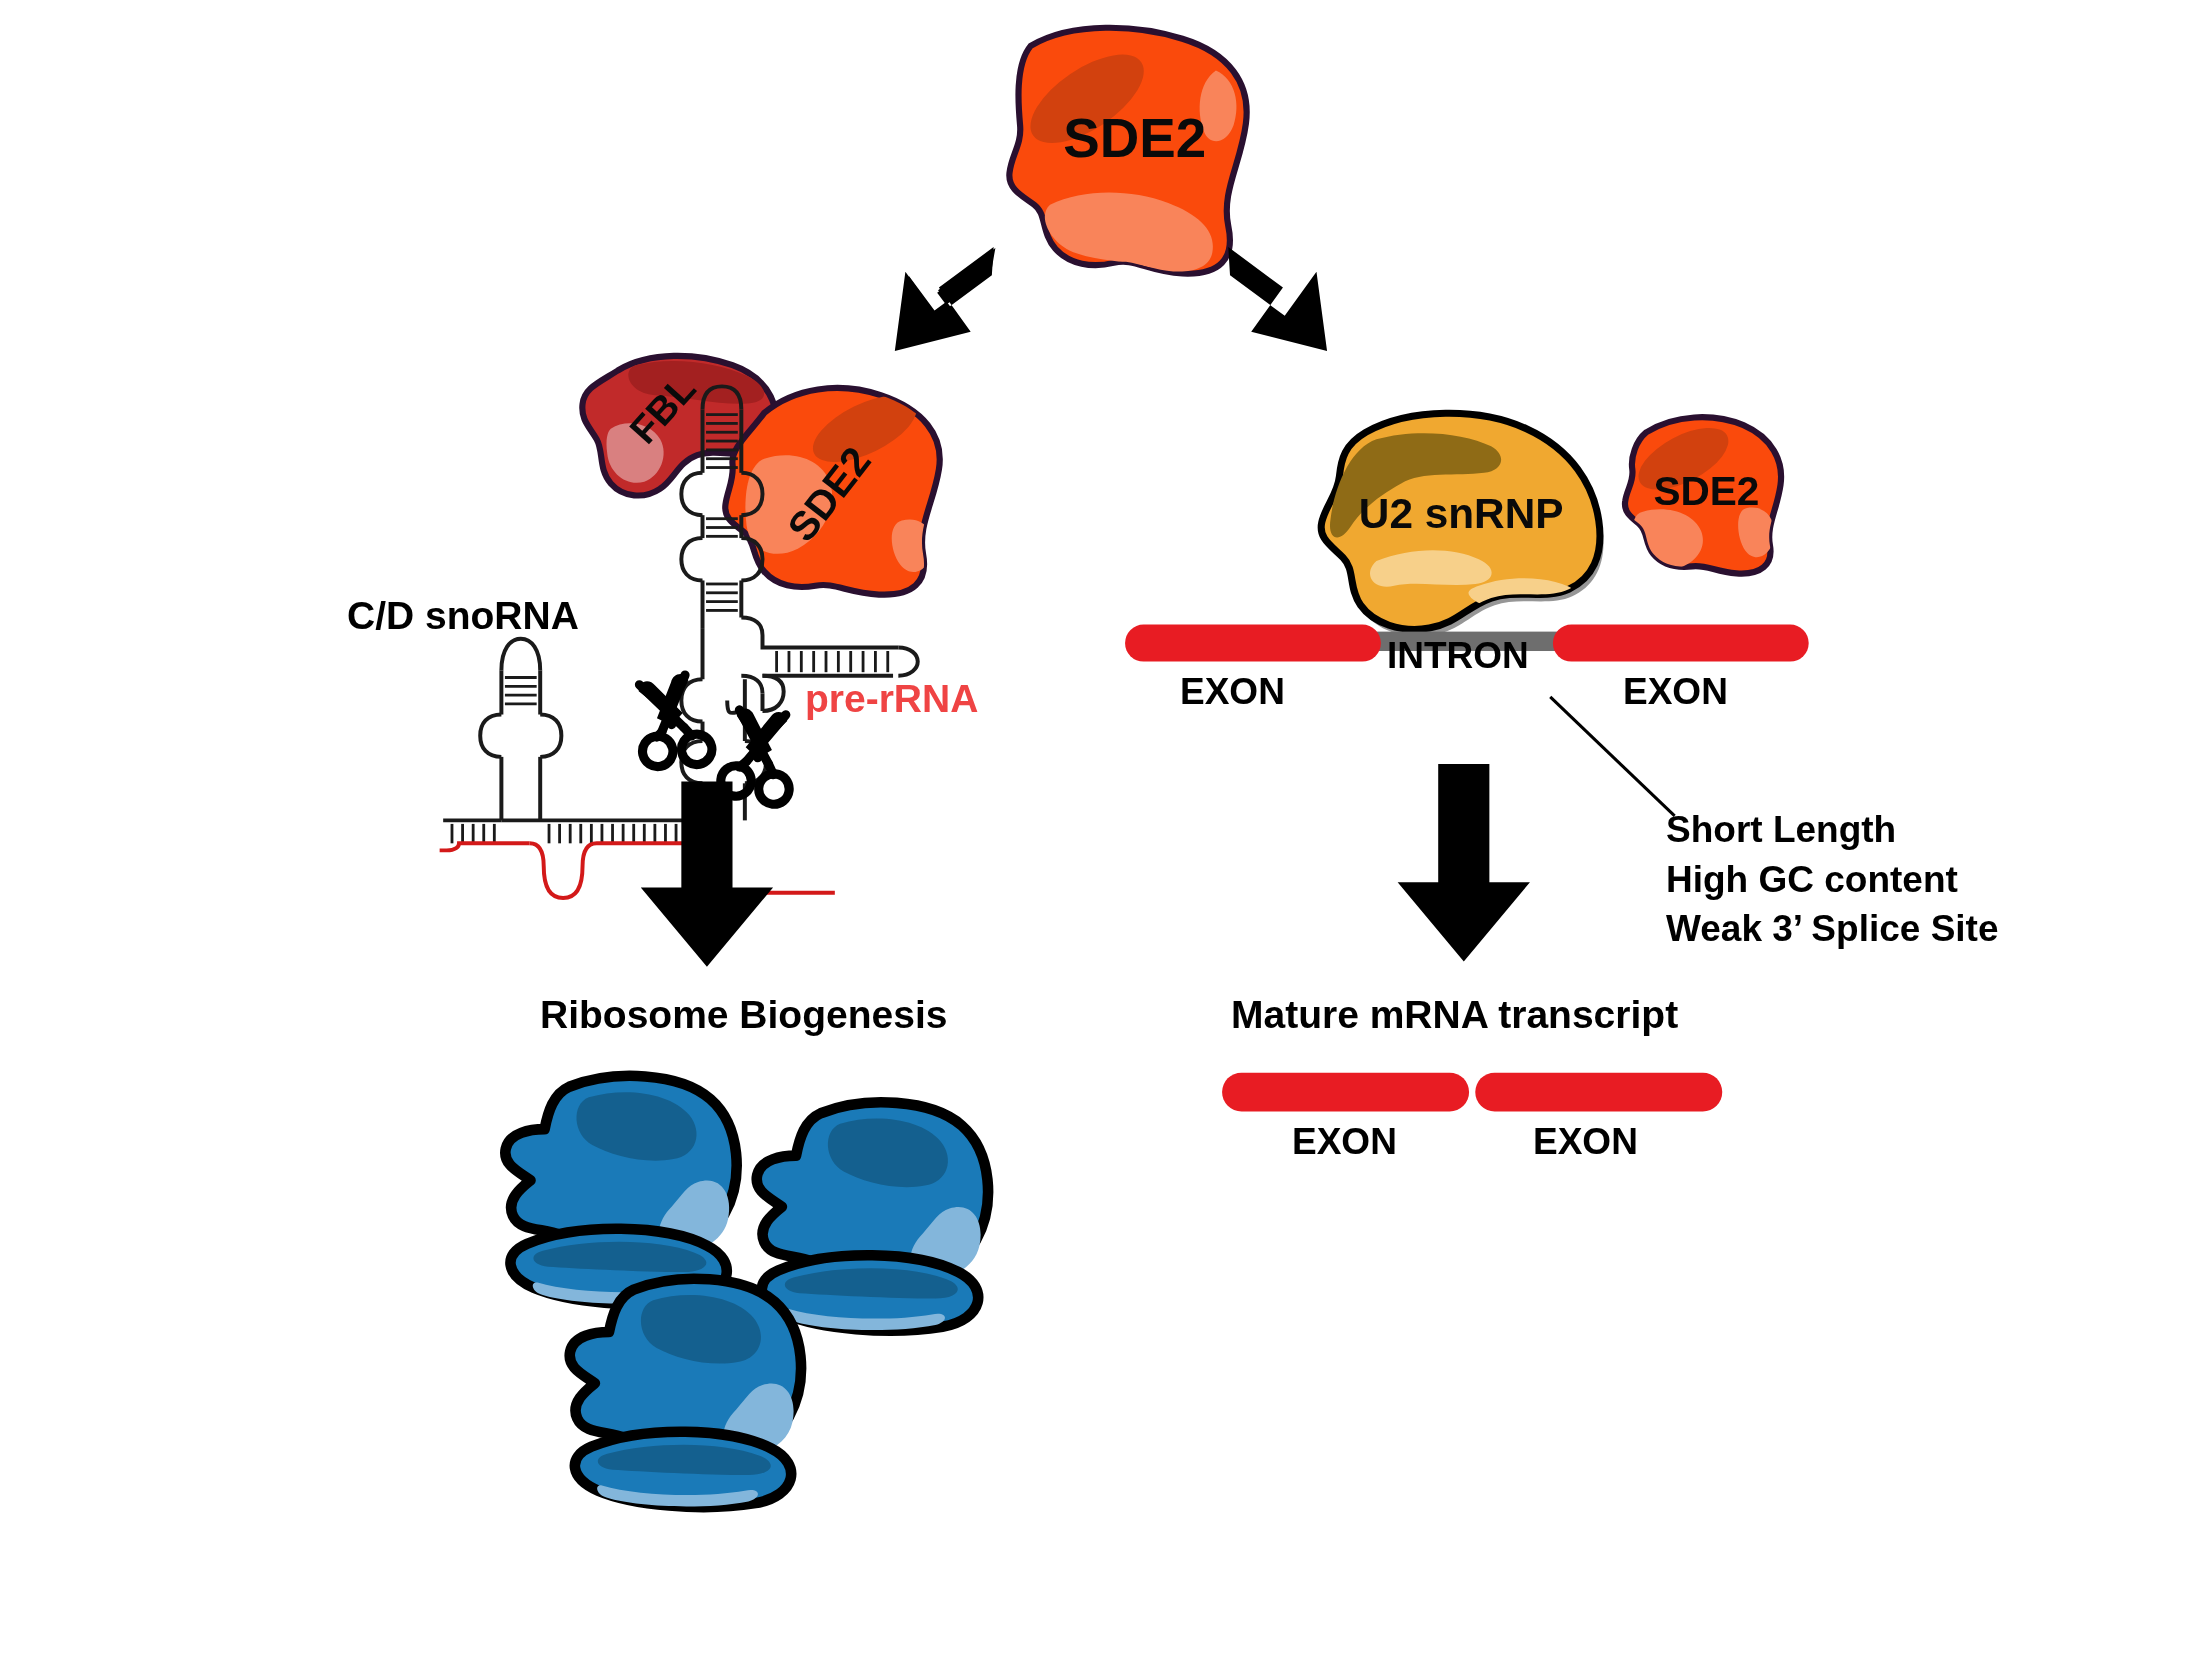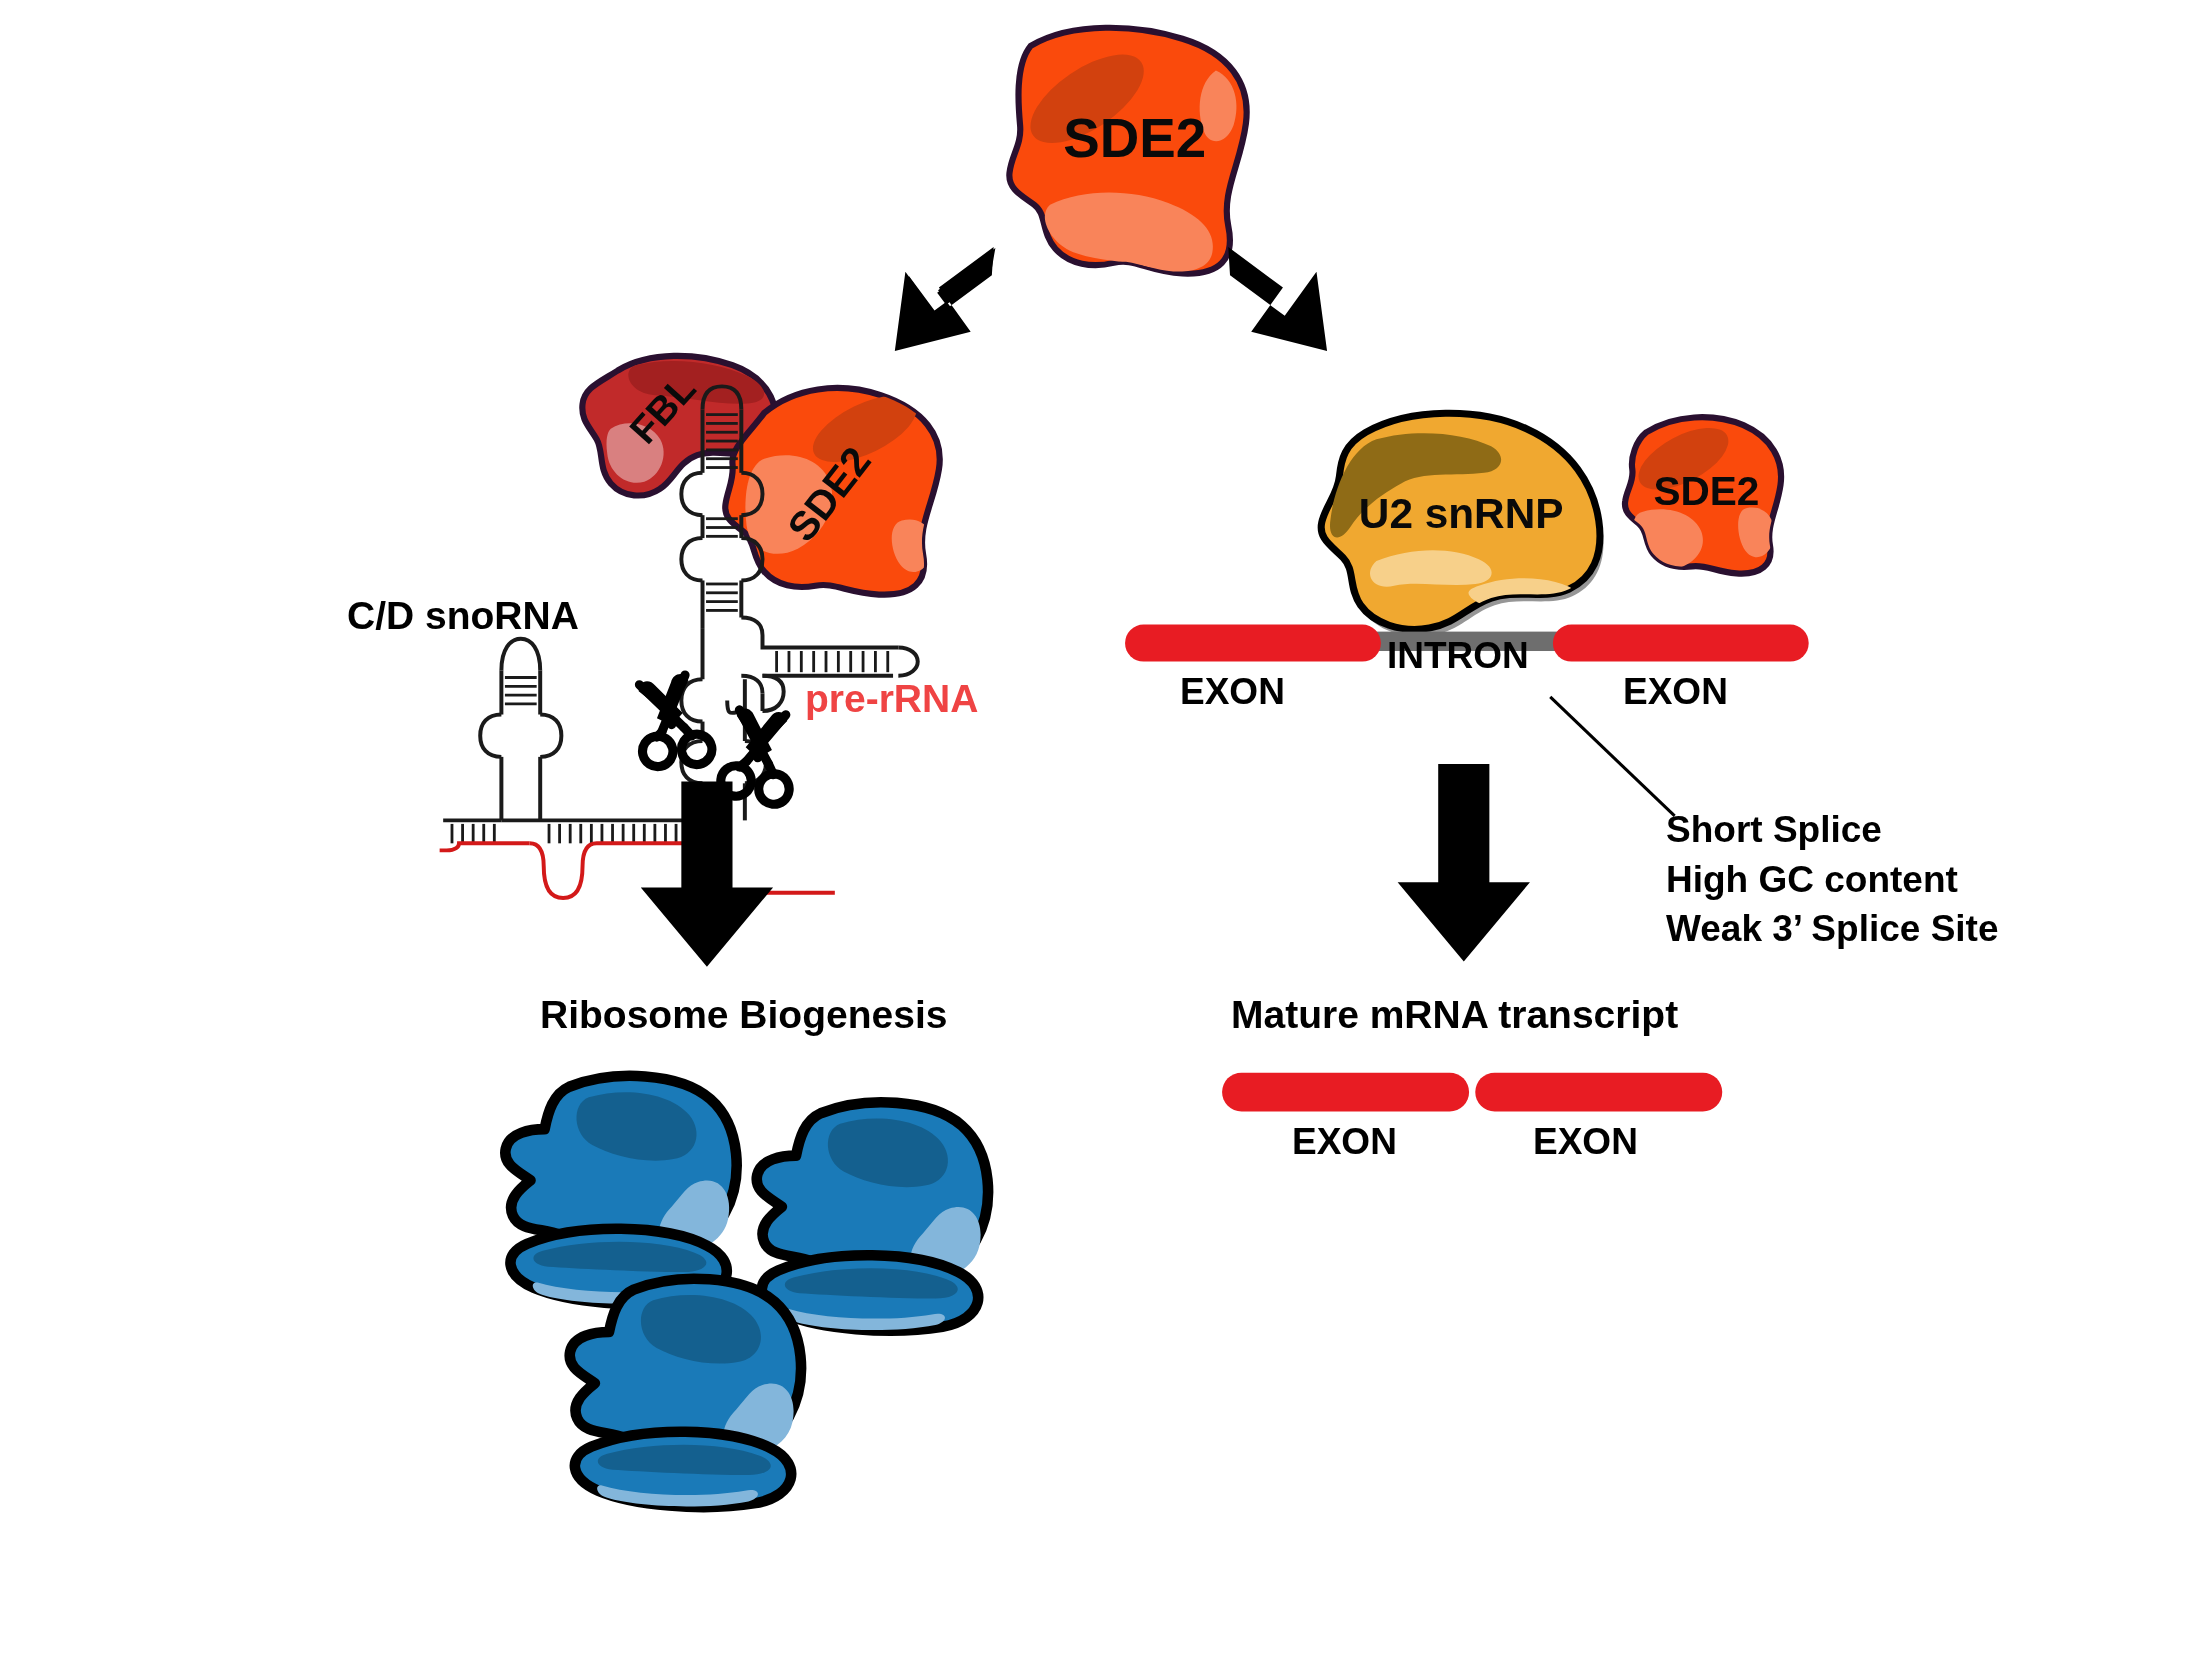--- a/index.html
+++ b/index.html
@@ -304,21 +304,21 @@
   <div class="lbl" style="left:347px;top:593px;font-size:39px;">C/D snoRNA</div>
 
   <div class="lbl red" style="left:805px;top:676px;font-size:39px;">pre-rRNA</div>
 
   <div class="lbl" style="left:524px;top:992px;font-size:39px;margin-left:16px;">Ribosome Biogenesis</div>
 
   <div class="lbl" style="left:1180px;top:670px;font-size:37px;">EXON</div>
   <div class="lbl" style="left:1387px;top:634px;font-size:37px;">INTRON</div>
   <div class="lbl" style="left:1623px;top:670px;font-size:37px;">EXON</div>
 
-  <div class="lbl" style="left:1666px;top:808px;font-size:37px;">Short Splice</div>
+  <div class="lbl" style="left:1666px;top:808px;font-size:37px;">Short Length</div>
   <div class="lbl" style="left:1666px;top:858px;font-size:37px;">High GC content</div>
   <div class="lbl" style="left:1666px;top:907px;font-size:37px;">Weak 3’ Splice Site</div>
 
   <div class="lbl" style="left:1231px;top:992px;font-size:39px;">Mature mRNA transcript</div>
 
   <div class="lbl" style="left:1292px;top:1120px;font-size:37px;">EXON</div>
   <div class="lbl" style="left:1533px;top:1120px;font-size:37px;">EXON</div>
 
 </div>
 

